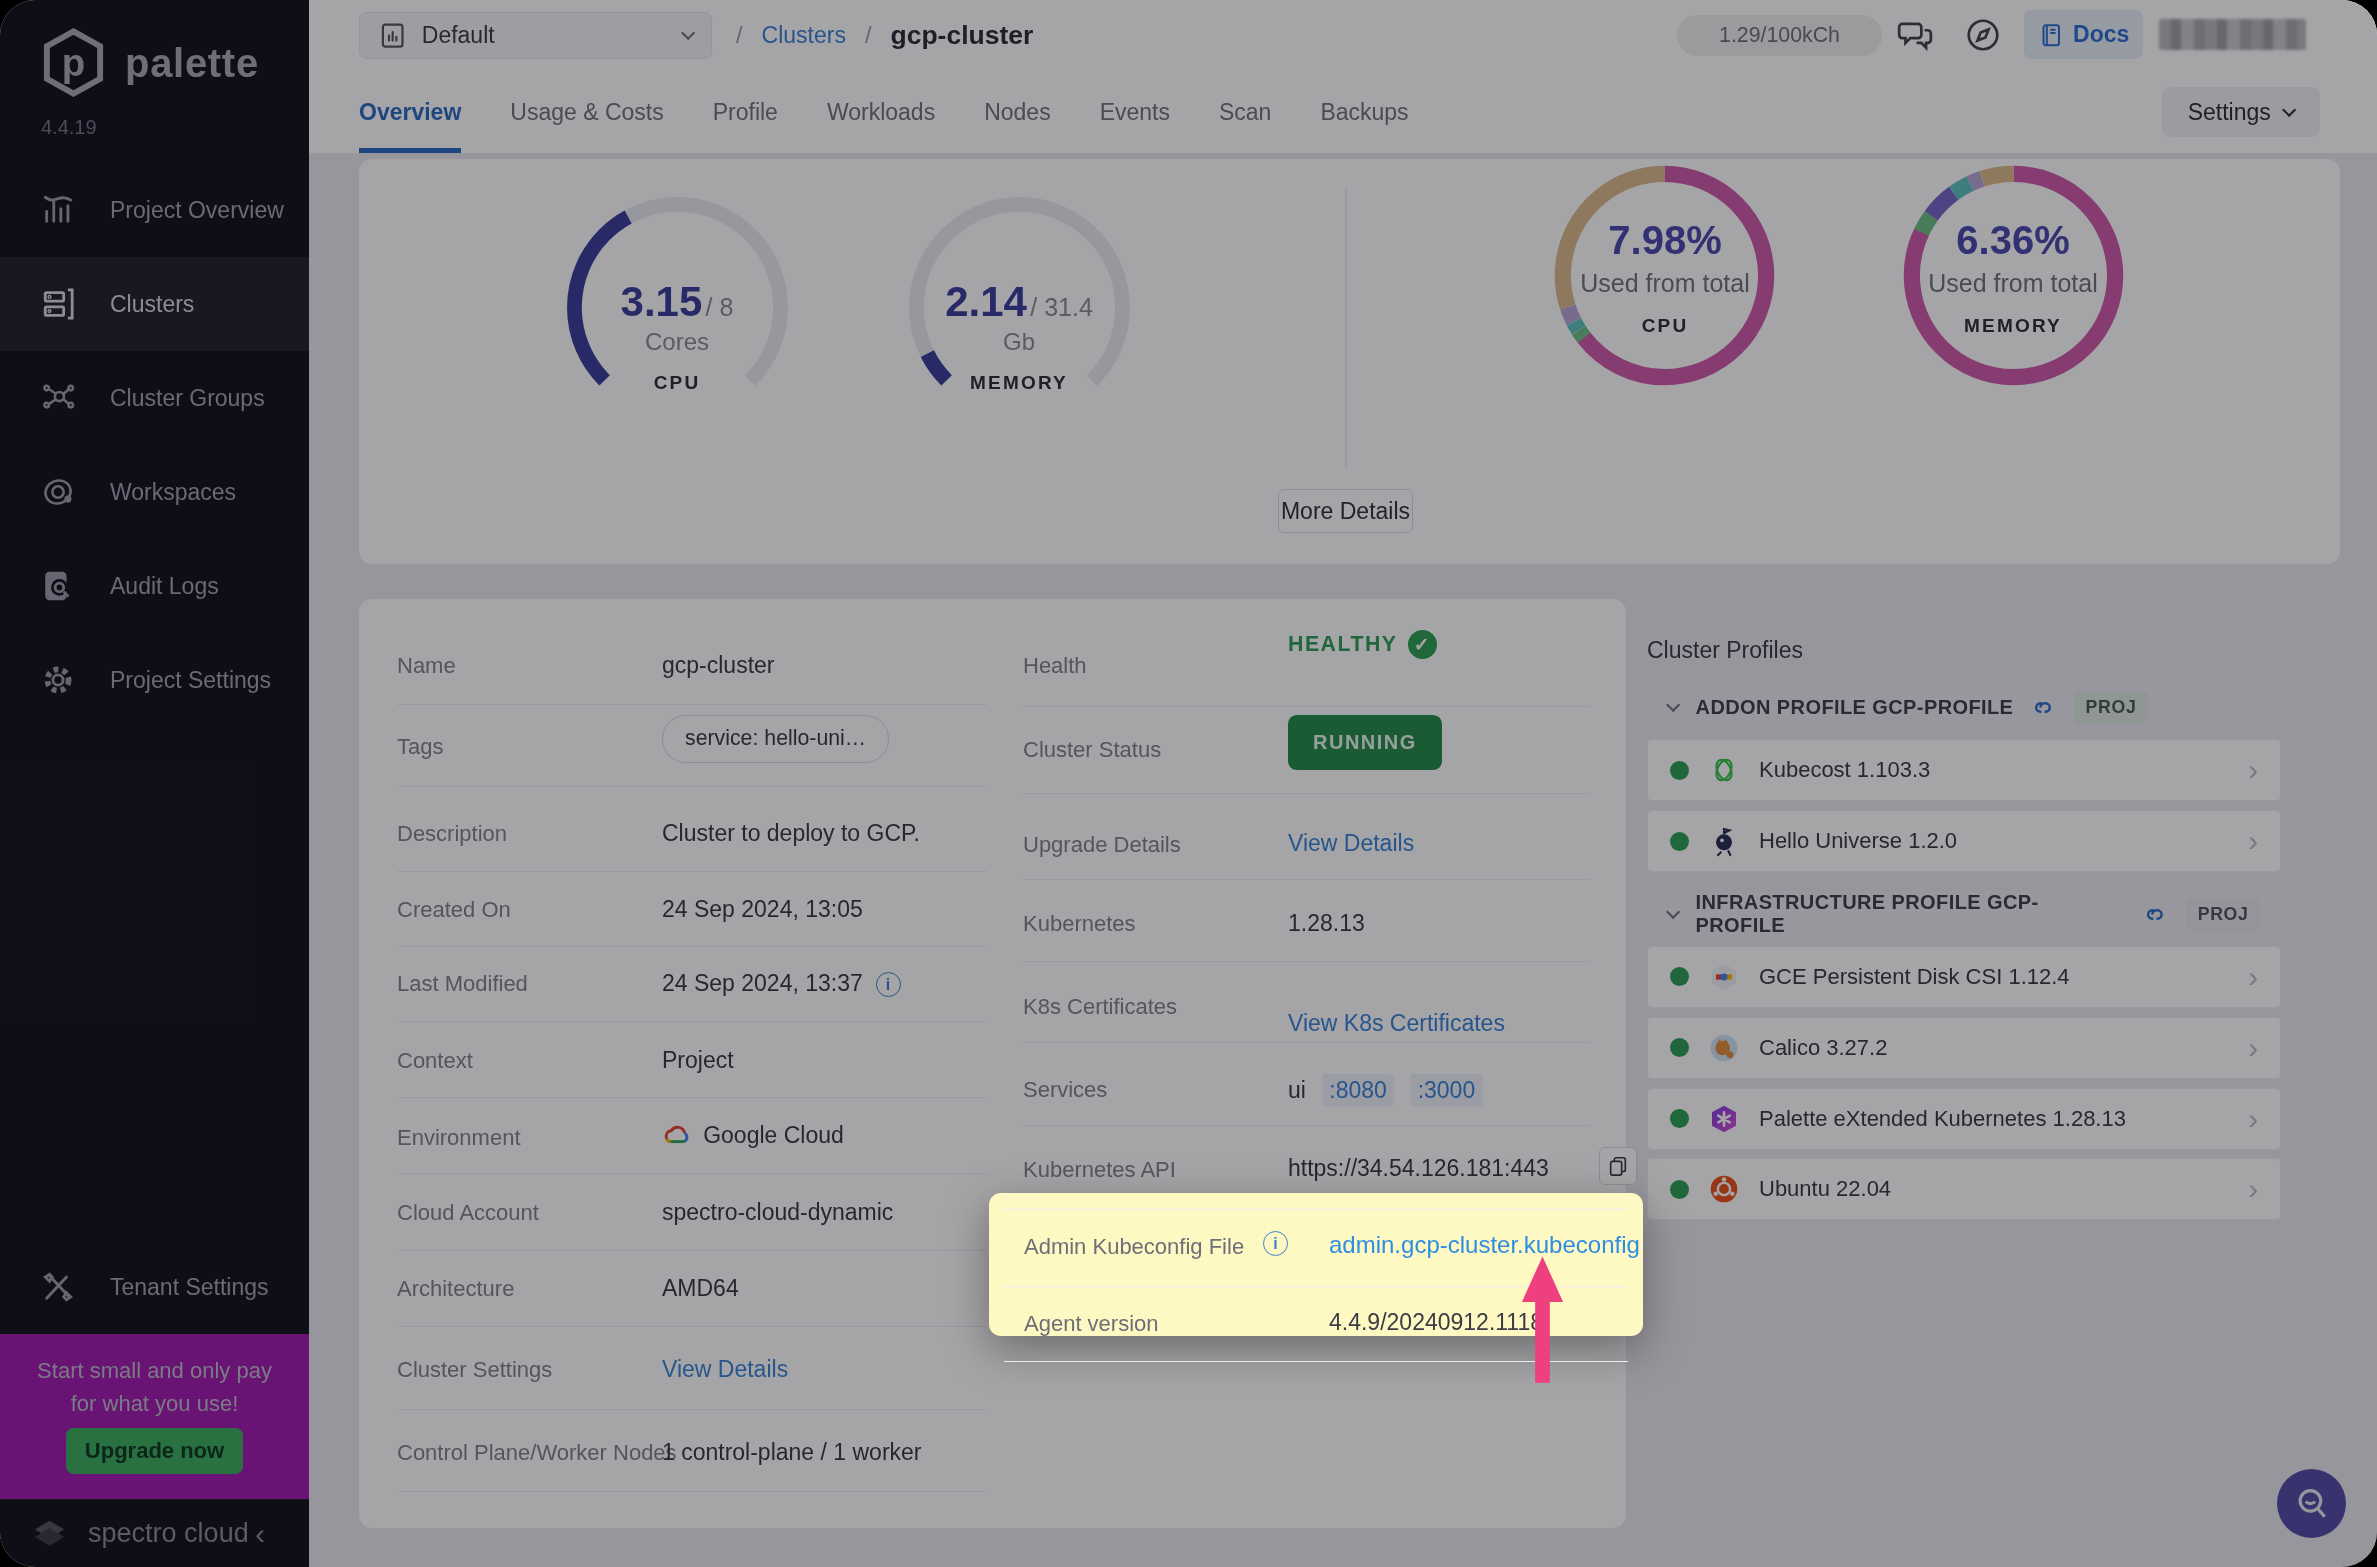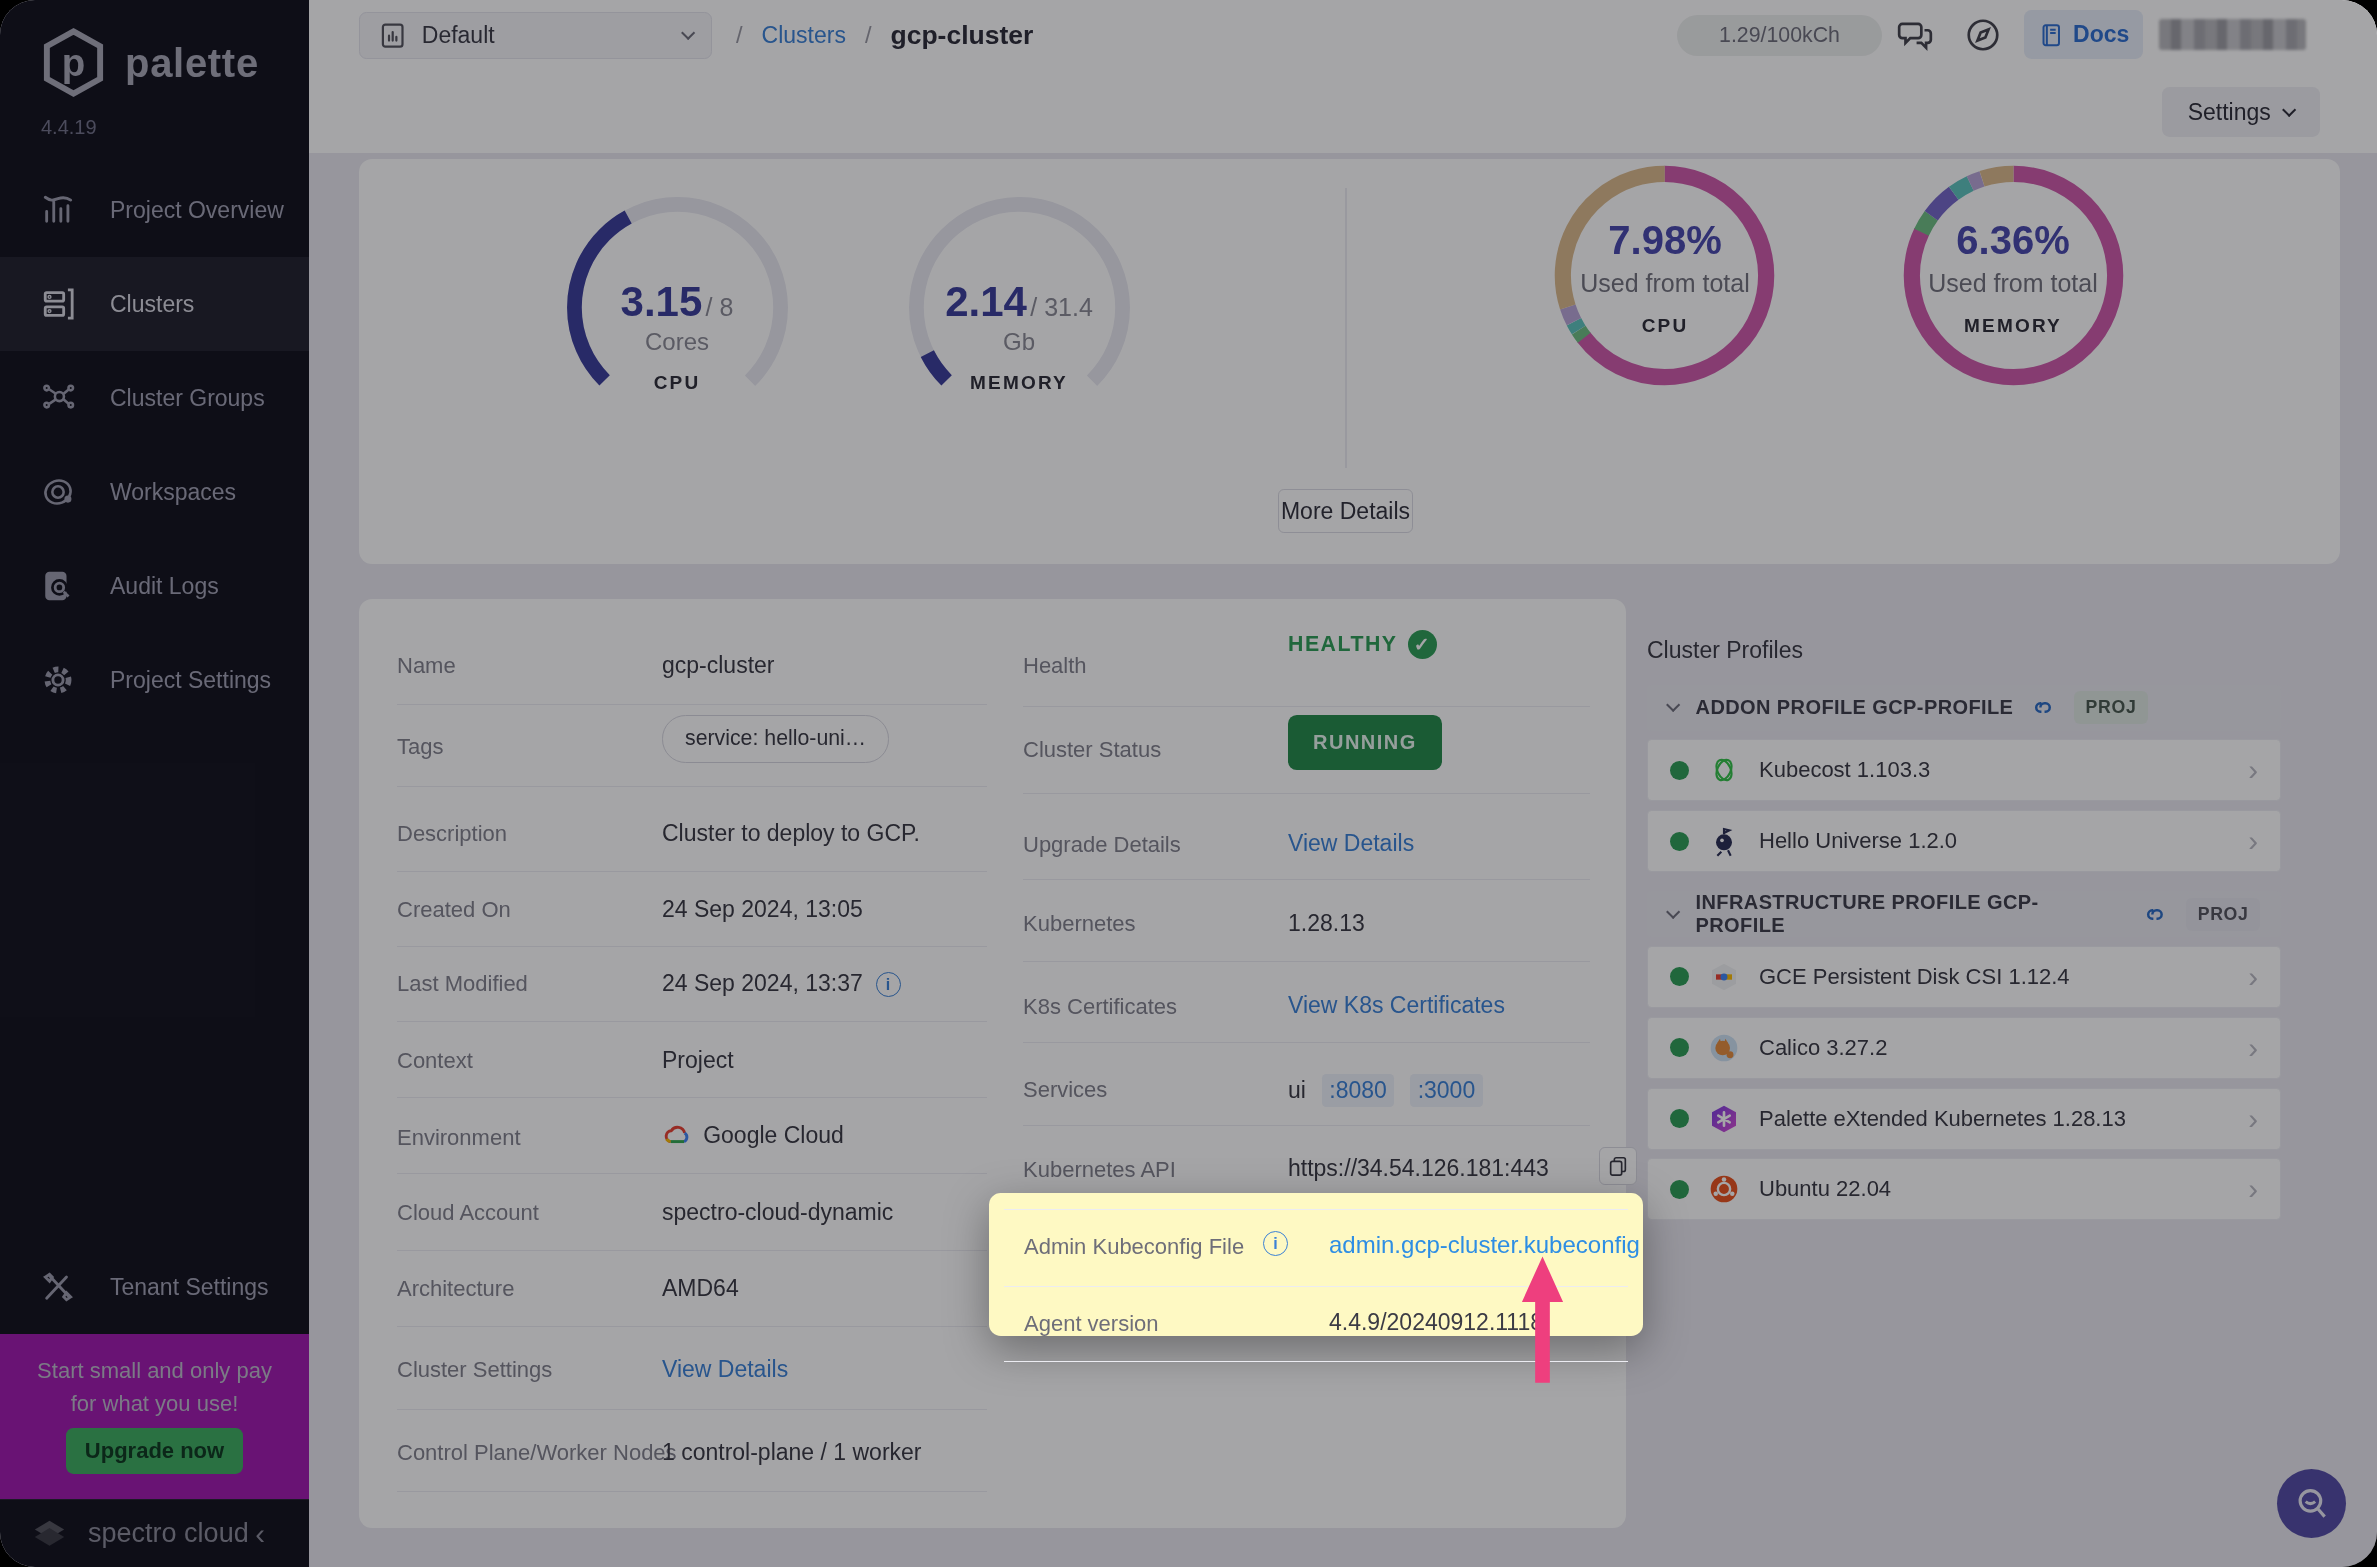--- a/index.html
+++ b/index.html
@@ -222,20 +222,30 @@
       <svg width="26.5" height="26.5" viewBox="0 0 24 24" fill="none" stroke="#2f6fd0" stroke-width="1.8">
           <rect x="5" y="3" width="14" height="18" rx="2"></rect>
           <path d="M8 3v18M11 7h5M11 10h5"></path>
         </svg>
       <span>Docs</span>
     </div>
     <div class="redacted"></div>
   </div>
 
   <div class="tabsbar">
+    <div class="tabs">
+      <div class="tab active">Overview</div>
+      <div class="tab">Usage &amp; Costs</div>
+      <div class="tab">Profile</div>
+      <div class="tab">Workloads</div>
+      <div class="tab">Nodes</div>
+      <div class="tab">Events</div>
+      <div class="tab">Scan</div>
+      <div class="tab">Backups</div>
+    </div>
     <div class="settings-btn">
       <span>Settings</span>
       <span class="chev dark"></span>
     </div>
   </div>
 
   <div class="card gauges-card">
 
     <svg width="243" height="243" style="position:absolute; left:197px; top:26.5px;" viewBox="0 0 330 330">
         <circle cx="165" cy="165" r="140" fill="none" stroke="#e9e9f1" stroke-width="20" stroke-dasharray="659.7344572538566 879.645943005142" transform="rotate(135 165 165)"></circle>
@@ -360,21 +370,21 @@
 
     <div class="drow-label" style="left:664px; top:233px;">Upgrade Details</div>
     <div class="drow-value link" style="left:929px; top:231px;">View Details</div>
     <div class="dsep" style="left:664px; top:280px; width:567px;"></div>
 
     <div class="drow-label" style="left:664px; top:312px;">Kubernetes</div>
     <div class="drow-value" style="left:929px; top:311px;">1.28.13</div>
     <div class="dsep" style="left:664px; top:362px; width:567px;"></div>
 
     <div class="drow-label" style="left:664px; top:395px;">K8s Certificates</div>
-    <div class="drow-value link" style="left:929px; top:393px;text-align:center;">View K8s Certificates</div>
+    <div class="drow-value link" style="left:929px; top:411px;text-align:center;">View K8s Certificates</div>
     <div class="dsep" style="left:664px; top:443px; width:567px;"></div>
 
     <div class="drow-label" style="left:664px; top:478px;">Services</div>
     <div class="drow-value" style="left:929px; top:475px; display:flex; gap:16px; align-items:center;">
       <span>ui</span>
       <span class="port-chip">:8080</span>
       <span class="port-chip">:3000</span>
     </div>
     <div class="dsep" style="left:664px; top:526px; width:567px;"></div>
 

